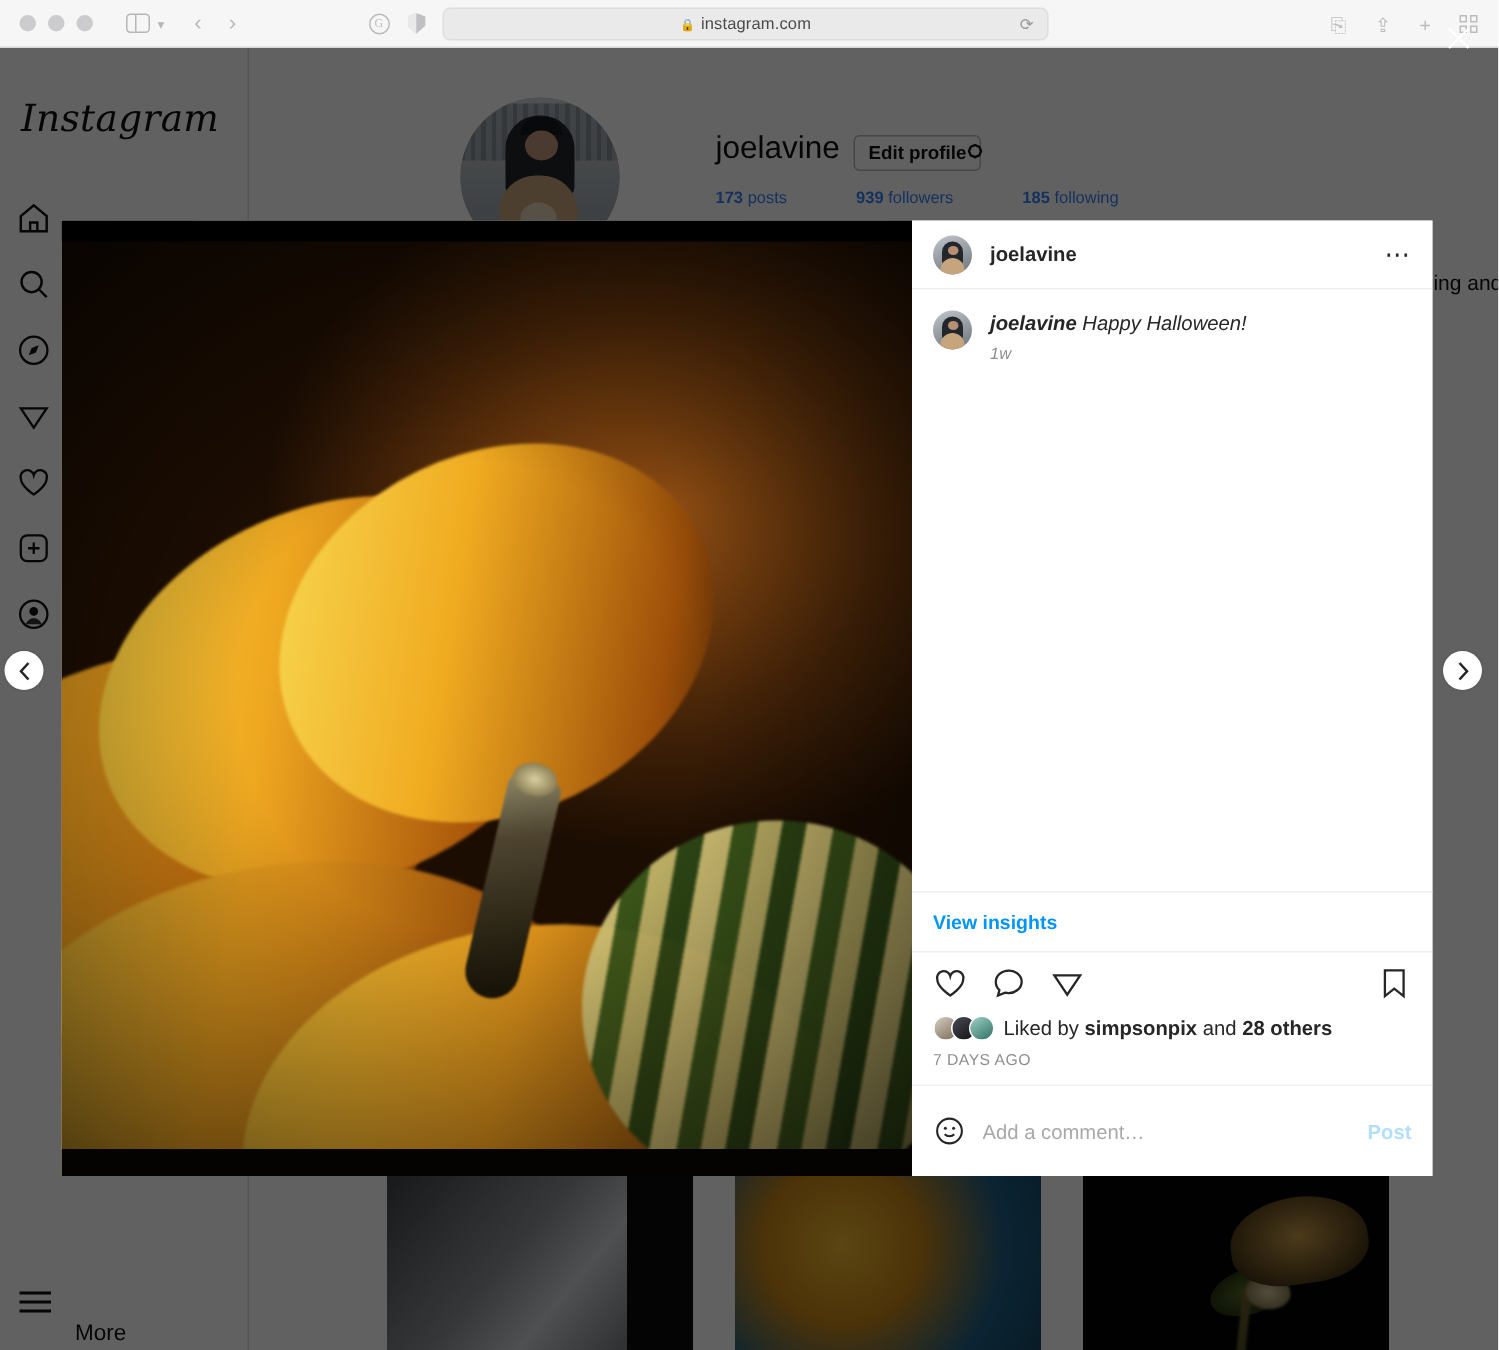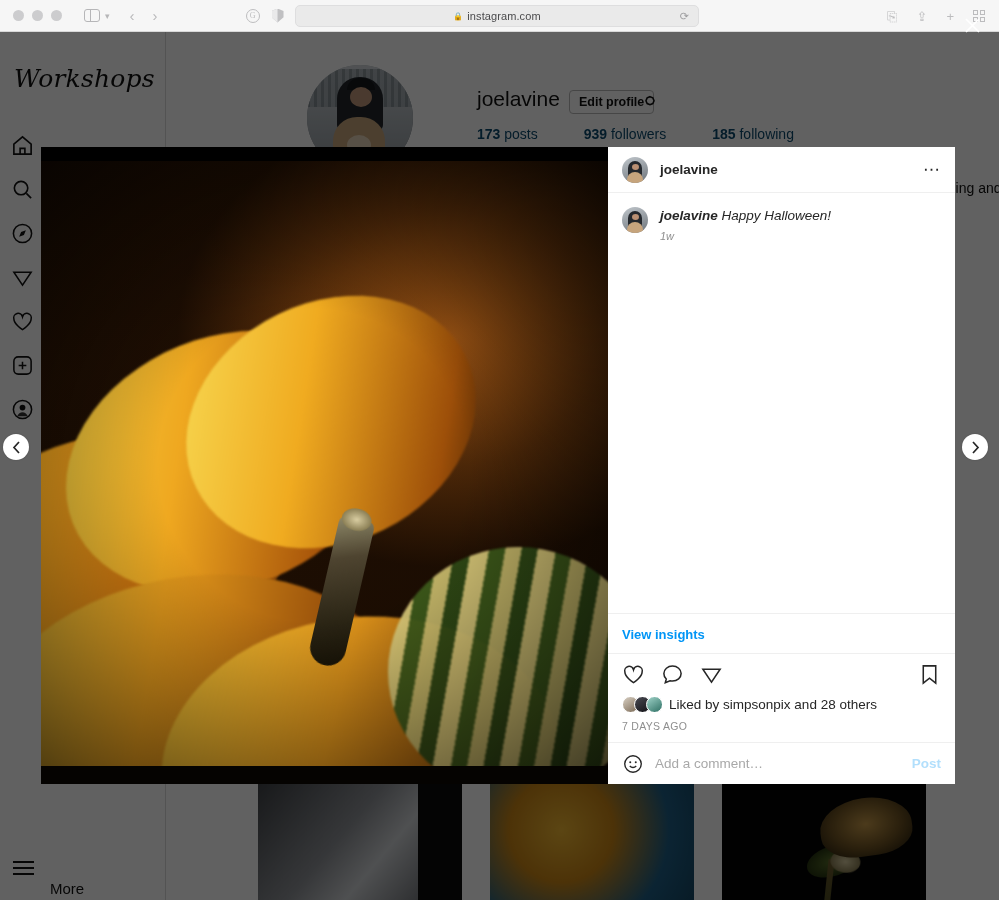--- a/index.html
+++ b/index.html
@@ -119,21 +119,21 @@
 
   .pname { position: absolute; left: 311px; top: 55px; font-size: 21px; color: #111; font-weight: 300; }
   .edit-btn {
     position: absolute; left: 403px; top: 58px; height: 24px; padding: 0 9px;
     border: 1px solid #b9b9b9; border-radius: 4px; font-size: 12.5px;
     font-weight: bold; color: #111; display: flex; align-items: center;
     background: transparent; cursor: pointer;
   }
   .gear-ic { position: absolute; left: 473px; top: 58px; width: 22px; height: 22px; }
   .stats { position: absolute; left: 311px; top: 94px; display: flex; gap: 46px; }
-  .stats .st { font-size: 14px; color: #0c4a6e; }
+  .stats .st { font-size: 11px; color: #3b82f6; }
   .stats .st b { font-weight: bold; }
   .bio { position: absolute; left: 311px; top: 126px; width: 600px; font-size: 14px;
          color: #111; line-height: 1.45; }
   .bio .cat { font-weight: bold; display: block; }
 
   .thumbs {
     position: absolute; left: 166px; top: 750px; width: 833px; height: 160px;
     display: flex; gap: 28px; padding-left: 92px;
   }
   .thumb { width: 204px; height: 160px; background: #000; position: relative; overflow: hidden; }
@@ -247,25 +247,25 @@
   .act-ic { width: 23px; height: 23px; cursor: pointer; color: #262626; }
   .likes { display: flex; align-items: center; gap: 6px; margin-top: 10px; }
   .like-avs { display: flex; }
   .like-avs span { width: 17px; height: 17px; border-radius: 50%; border: 1.5px solid #fff;
                    margin-left: -5px; display: block; }
   .like-avs span:first-child { margin-left: 0; }
   .la1 { background: linear-gradient(145deg,#d8cfc2,#7b6a56); }
   .la2 { background: linear-gradient(145deg,#4a4a52,#121216); }
   .la3 { background: linear-gradient(145deg,#9fd2c8,#2e6f63); }
   .likes-txt { font-size: 13.5px; color: #262626; }
-  .likes-txt b { font-weight: normal; }
+  .likes-txt b { font-weight: bold; }
   .ago { font-size: 10.5px; color: #8e8e8e; letter-spacing: .3px; margin: 7px 0 10px 0; }
 
   .add-cmt {
-    border-top: 1px solid #efefef; height: 42px; display: flex; align-items: center;
+    border-top: 1px solid #efefef; height: 61px; display: flex; align-items: center;
     gap: 11px; padding: 0 14px; flex: none;
   }
   .emoji-ic { width: 22px; height: 22px; cursor: pointer; color: #262626; }
   .add-cmt input {
     flex: 1; border: none; outline: none; font-size: 13.5px; color: #262626;
     font-family: "Liberation Sans", sans-serif; background: transparent;
   }
   .add-cmt input::placeholder { color: #a8a8a8; }
   .post-btn { font-size: 13.5px; font-weight: bold; color: #b2dffc; cursor: pointer; text-align: center; }
 </style>
@@ -306,21 +306,21 @@
           <i></i>
           <i></i>
           <i></i>
         </span>
     </div>
   </div>
 
   <div class="page">
 
     <div class="ig-sidebar">
-      <div class="ig-logo">Workshops</div>
+      <div class="ig-logo">Instagram</div>
       <div class="nav-list">
 
         <div class="nav-item">
           <svg class="nav-ic" viewBox="0 0 24 24" fill="none" stroke="currentColor" stroke-width="1.7">
             <path d="M3 10.5 12 3l9 7.5V21H3z"></path>
               <path d="M9.5 21v-6h5v6"></path>
           </svg>
           <span class="lbl">Home</span>
         </div>
 

